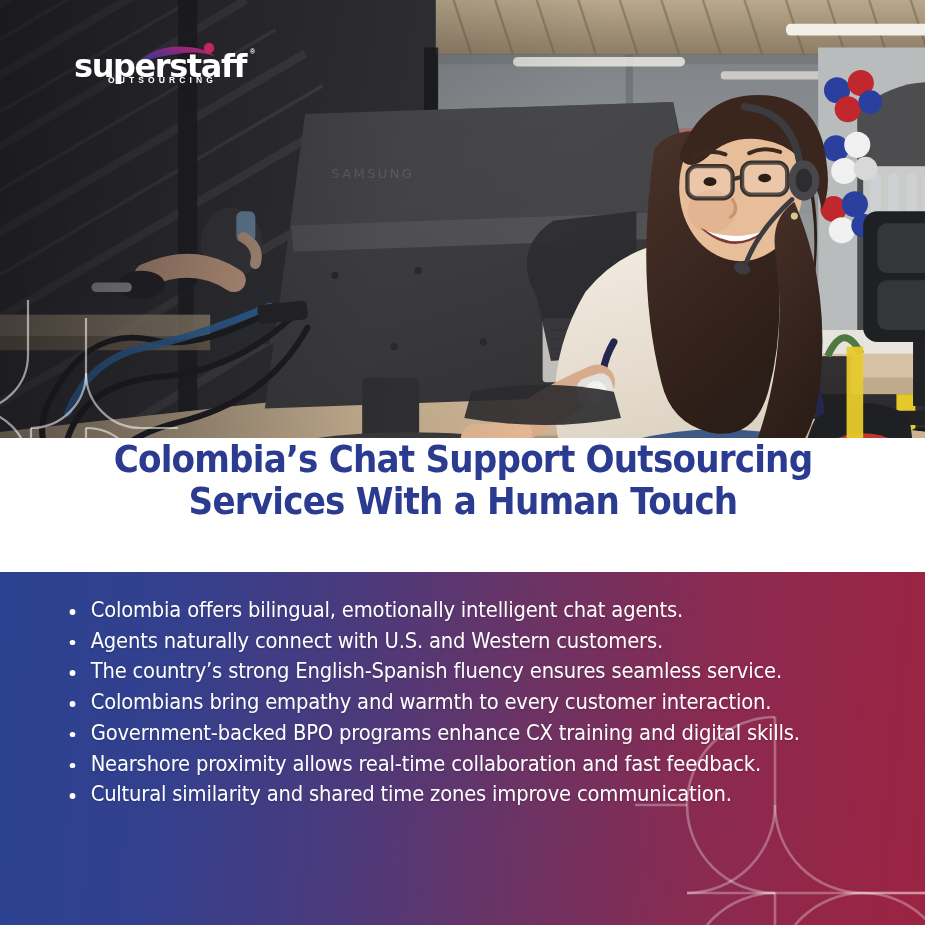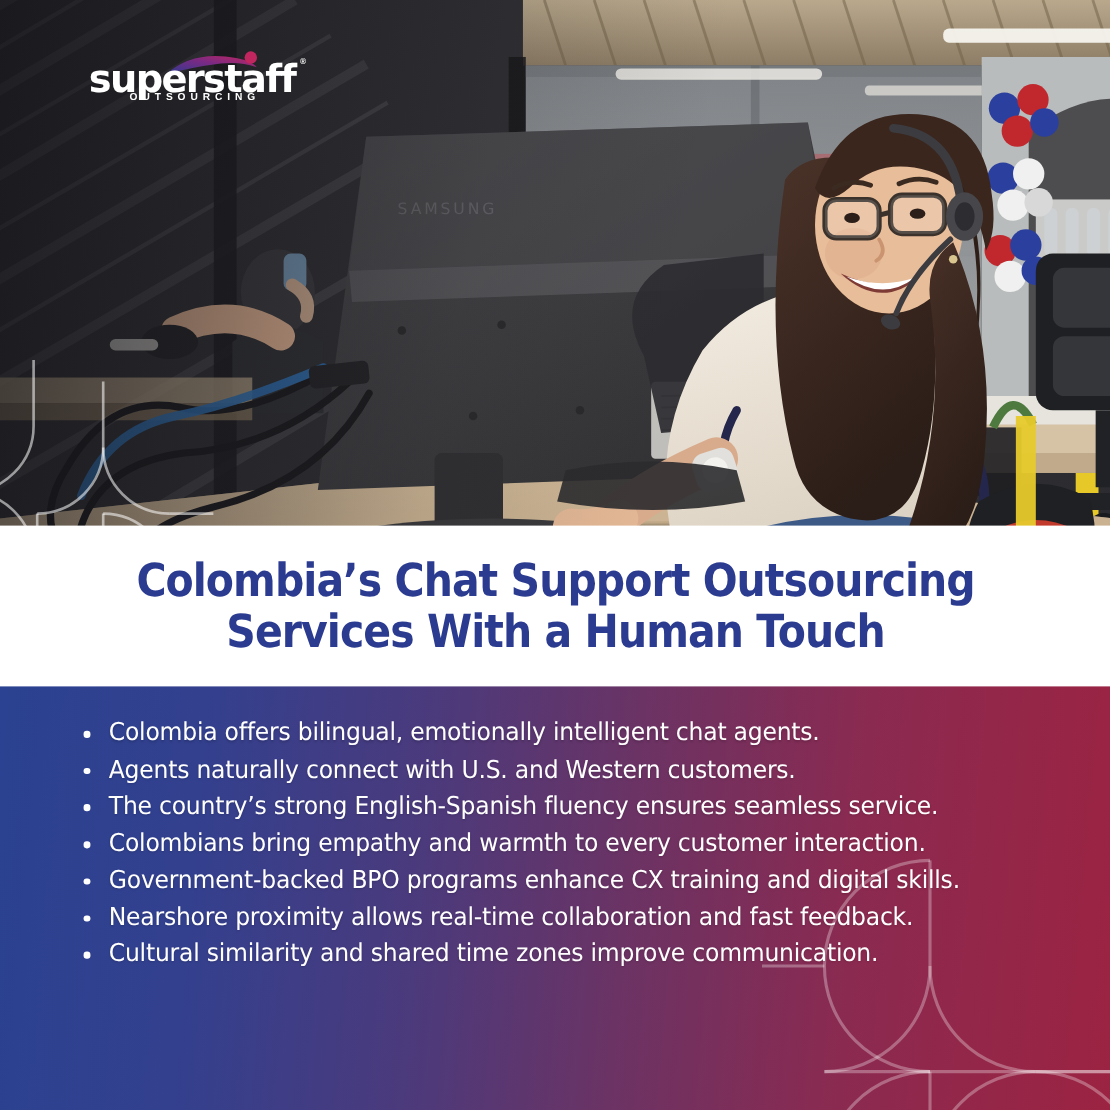--- a/index.html
+++ b/index.html
@@ -68,21 +68,21 @@
   .logo-reg{
     position:absolute; left:176px; top:6px;
     font-size:7px; color:#ffffff; font-weight:700;
   }
 
   
   .title-band{
     position:absolute; left:0; top:438px;
     width:925px; height:134px;
     background:#ffffff;
-    display:flex; align-items:center; justify-content:center;
+    display:flex; justify-content:center;
   }
   .title{
     width:790px;
     text-align:center;
     color:#2B3B90;
     font-family:"DejaVu Sans", sans-serif;
     font-weight:700;
     font-size:38px;
     line-height:1.11;
     letter-spacing:-0.9px;

